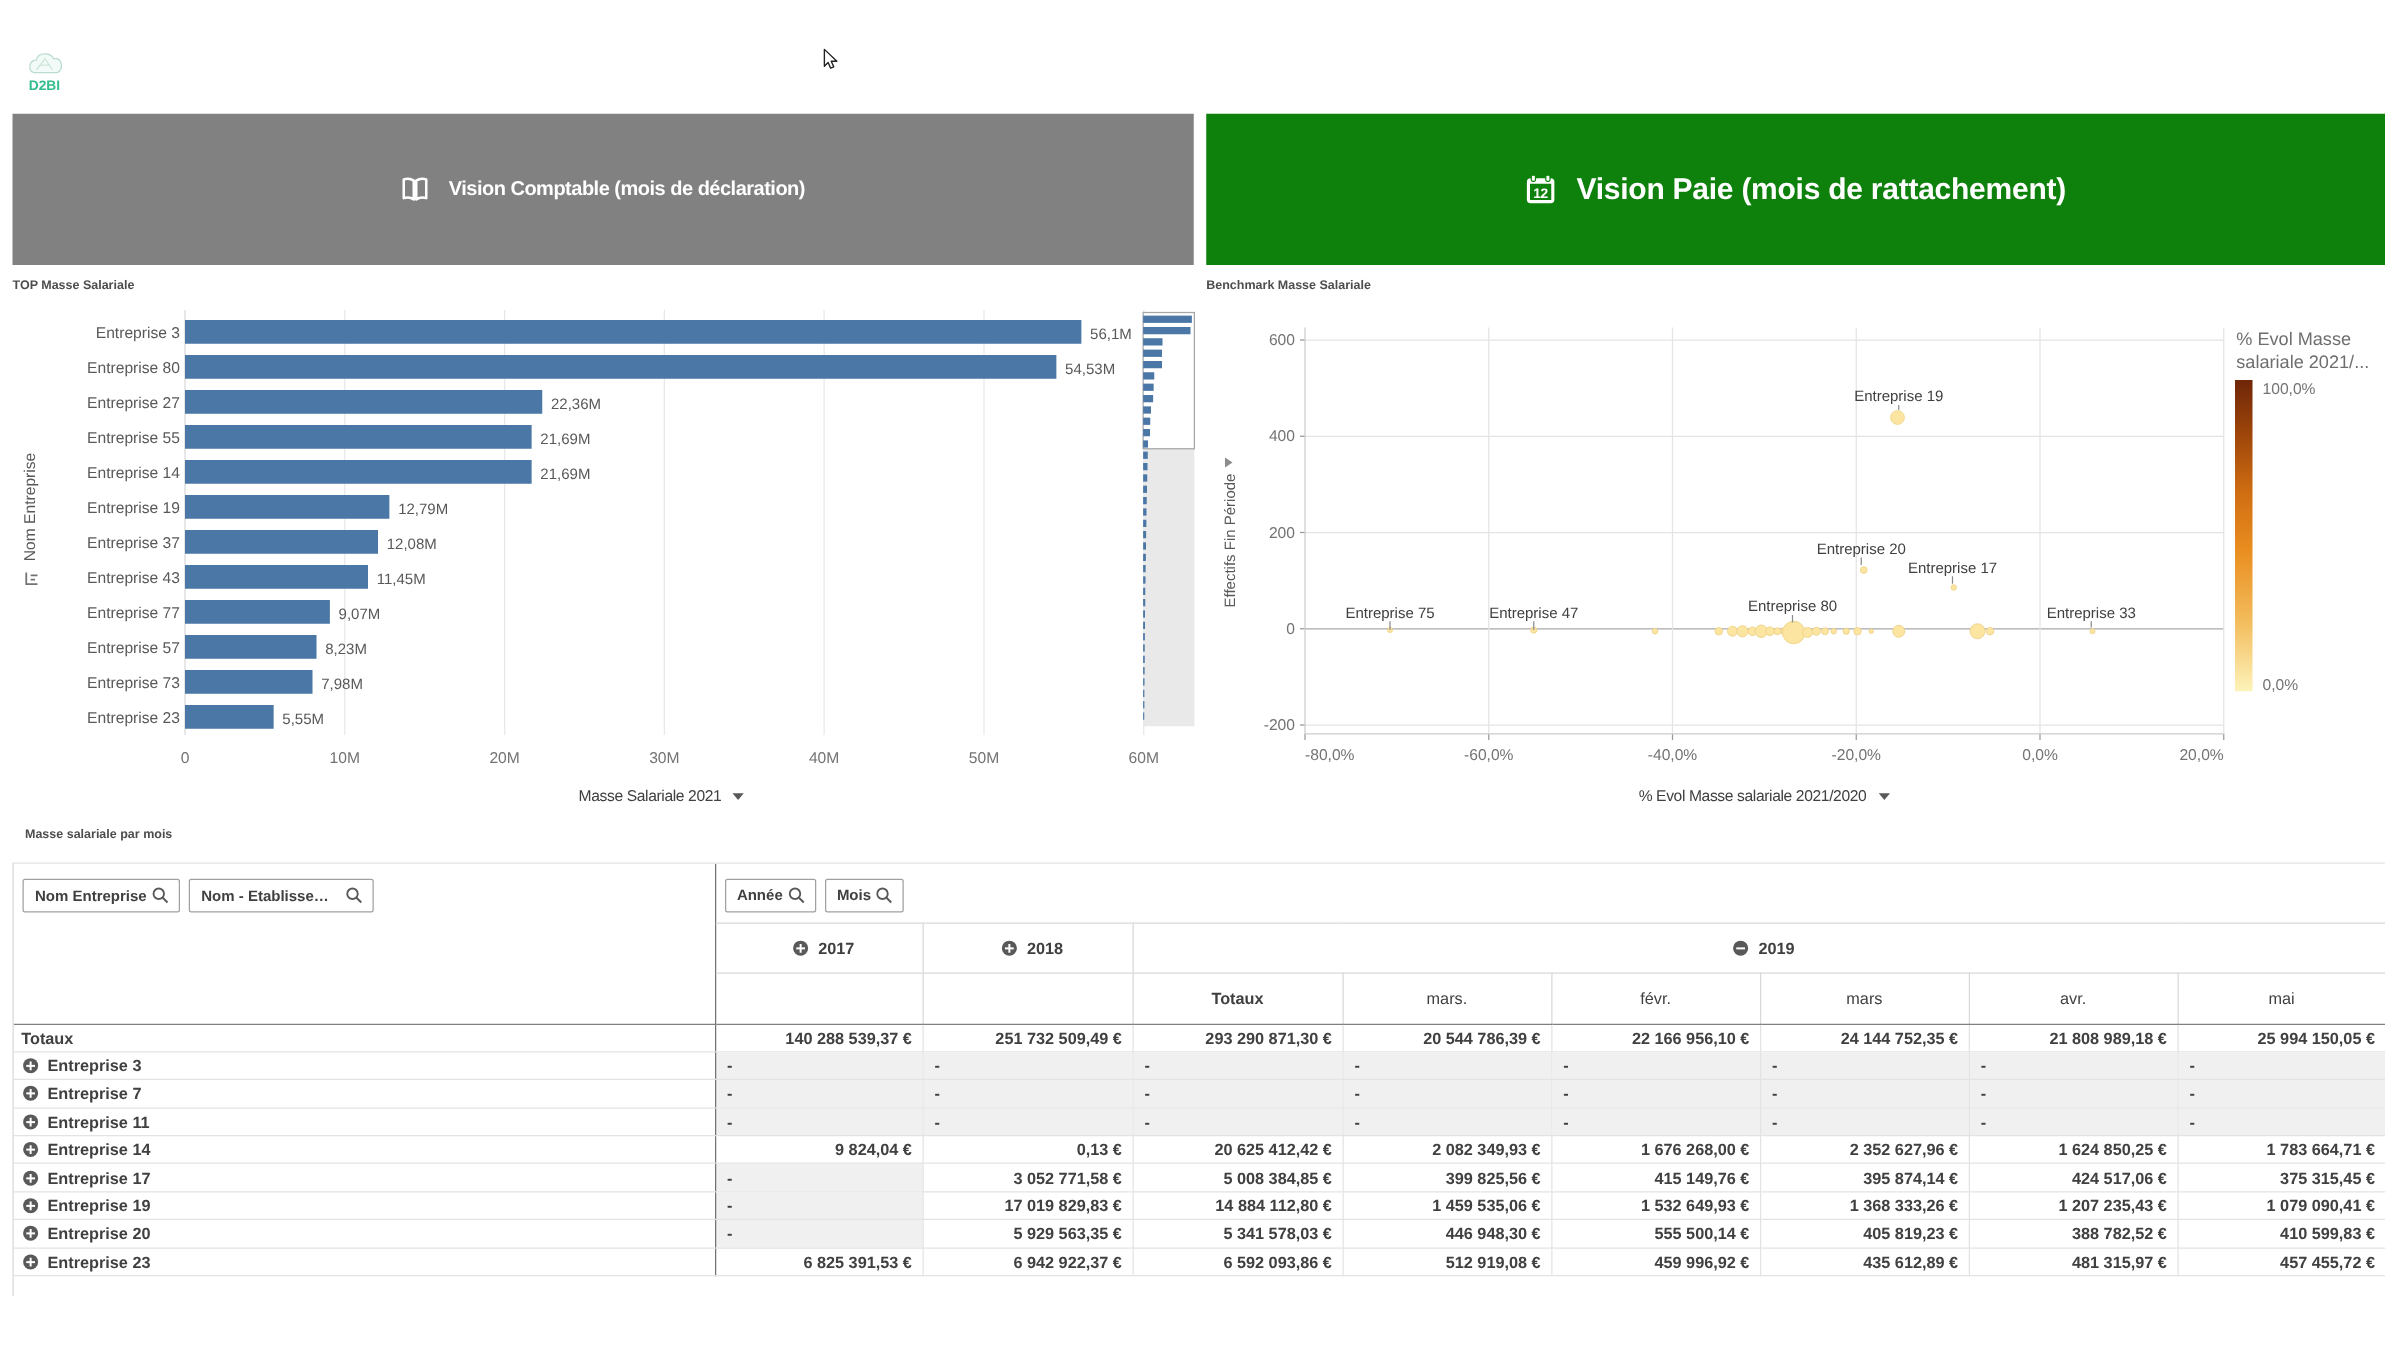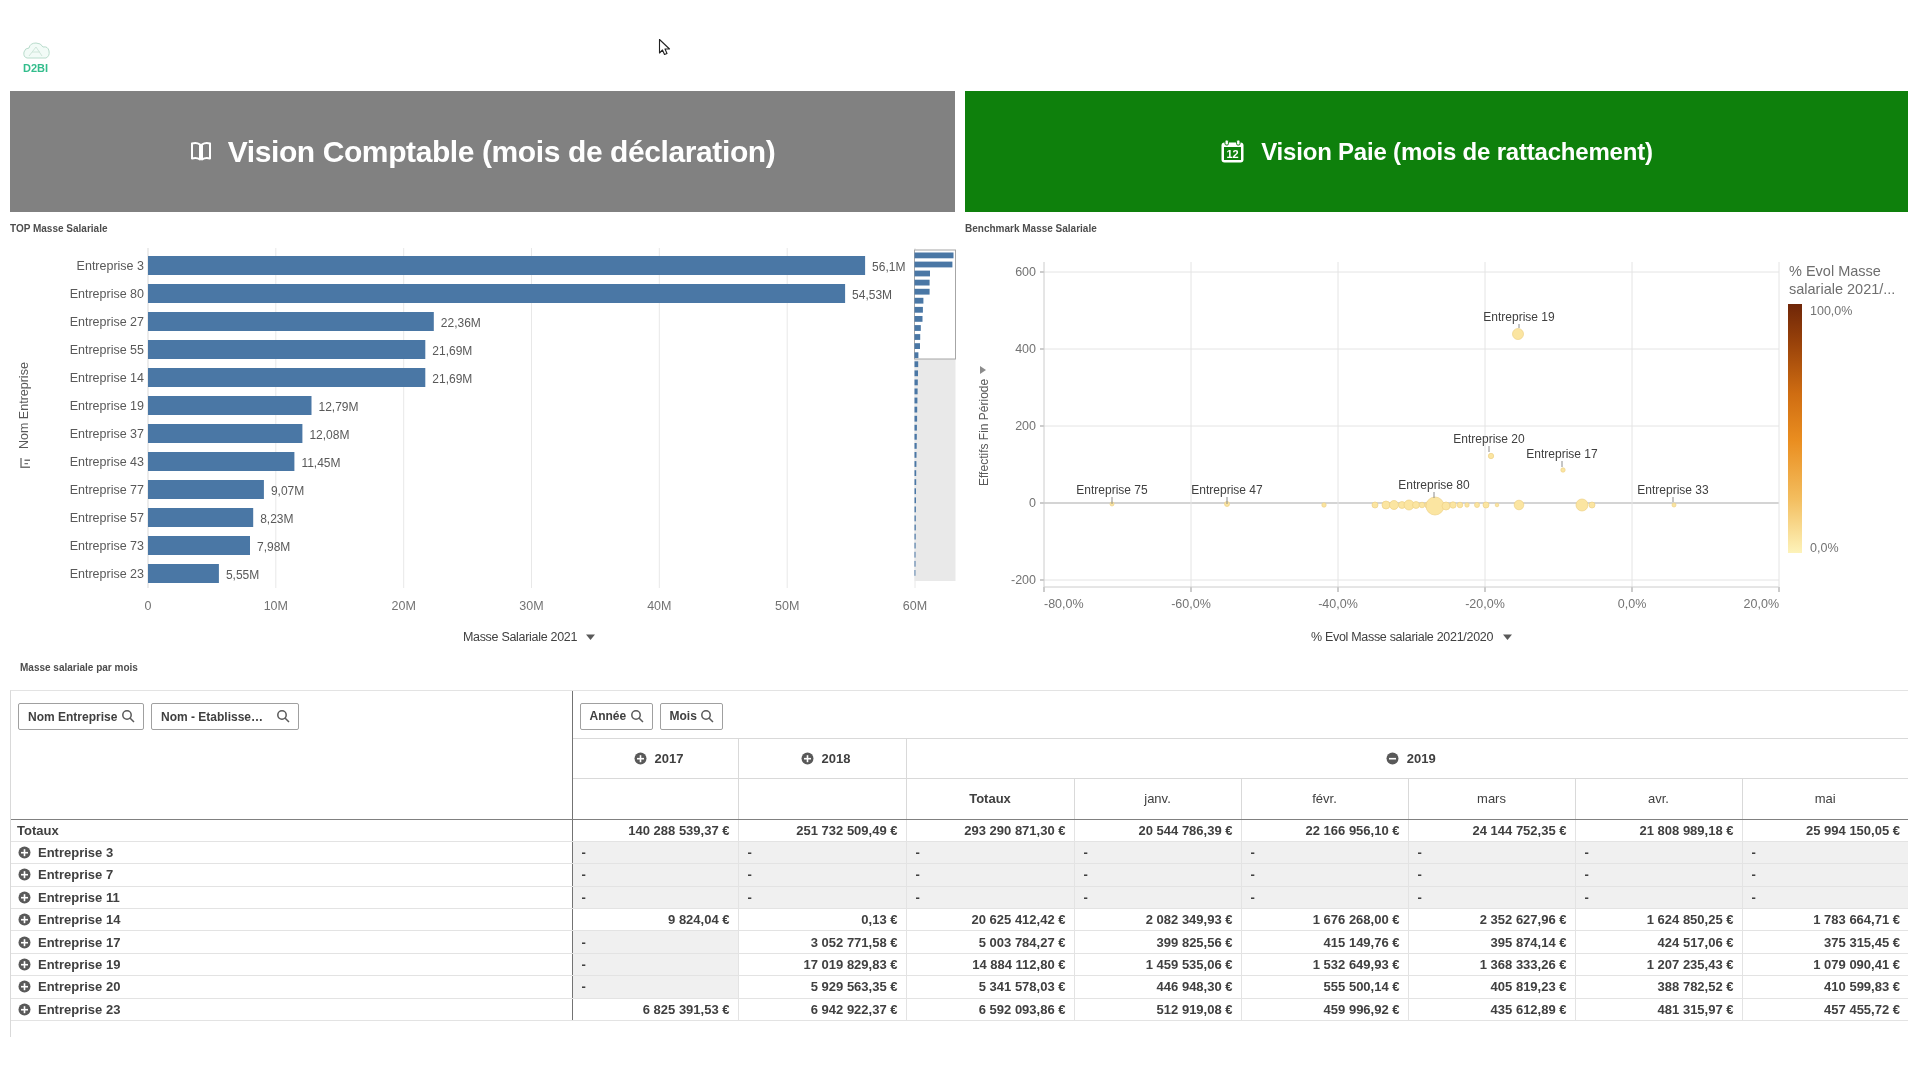--- a/index.html
+++ b/index.html
@@ -1,20 +1,20 @@
 <!DOCTYPE html>
 <html><head><meta charset="utf-8"><style>
 * { margin:0; padding:0; box-sizing:border-box; }
 html,body { width:1920px; height:1080px; background:#fff; overflow:hidden;
   font-family:"Liberation Sans", sans-serif; }
 #app { position:relative; width:1920px; height:1080px; }
 #charts { position:absolute; left:0; top:0; pointer-events:none; }
 .apptitle { position:absolute; left:71px; top:51px; font-size:22px; color:#a3a3a3; letter-spacing:-0.5px; }
 .btn { position:absolute; top:91px; height:121px; display:flex; align-items:center;
-  justify-content:center; color:#fff; font-weight:bold; font-size:30px; gap:16px; letter-spacing:-0.4px; }
+  justify-content:center; color:#fff; font-weight:bold; font-size:16px; gap:16px; letter-spacing:-0.4px; }
 #btngray { left:10px; width:945px; background:#818181; }
 #btngreen { left:965px; width:943px; background:#0e800c; font-size:24px; letter-spacing:-0.2px; }
 .paneltitle { position:absolute; font-size:10px; font-weight:bold; color:#4d4d4d; }
 #tablewrap { position:absolute; left:10px; top:690px; width:1898px; height:347px;
   overflow:hidden; border-left:1px solid #d9d9d9; border-top:1px solid #e3e3e3; }
 #pivot { border-collapse:collapse; table-layout:fixed; width:1897px; }
 #pivot td { vertical-align:middle; font-size:13px; color:#404040; overflow:hidden; white-space:nowrap; }
 .leftpanel { border-right:1px solid #737373; }
 .chiprow td { height:47px; vertical-align:top; padding-top:4px; line-height:0; }
 .chip { float:left; display:flex; align-items:center; justify-content:space-between; height:27px; line-height:normal;
@@ -120,21 +120,21 @@
             <td class="year" colspan="6"><svg class="pm" width="13" height="13" viewBox="0 0 13 13">
                 <circle cx="6.5" cy="6.5" r="6" fill="#595959"></circle>
                 <rect x="3" y="5.9" width="7" height="1.6" fill="#fff"></rect>
               </svg><span>2019</span></td>
           </tr>
 <tr class="monthrow">
             <td class="leftpanel"></td>
             <td class="m"></td>
             <td class="m"></td>
             <td class="m tot">Totaux</td>
-            <td class="m">janv.</td>
+            <td class="m">mars.</td>
             <td class="m">févr.</td>
             <td class="m">mars</td>
             <td class="m">avr.</td>
             <td class="m">mai</td>
           </tr>
 <tr class="body">
             <td class="leftpanel rl tot-label">Totaux</td>
             <td class="num">140 288 539,37 €</td>
             <td class="num">251 732 509,49 €</td>
             <td class="num">293 290 871,30 €</td>
@@ -205,21 +205,21 @@
             <td class="num">1 783 664,71 €</td>
           </tr>
 <tr class="body">
             <td class="leftpanel rl ent"><svg class="pm" width="13" height="13" viewBox="0 0 13 13">
                 <circle cx="6.5" cy="6.5" r="6" fill="#595959"></circle>
                 <rect x="3" y="5.9" width="7" height="1.6" fill="#fff"></rect>
                 <rect x="5.7" y="3.2" width="1.6" height="7" fill="#fff"></rect>
               </svg><span>Entreprise 17</span></td>
             <td class="num null">-</td>
             <td class="num">3 052 771,58 €</td>
-            <td class="num">5 003 784,27 €</td>
+            <td class="num">5 008 384,85 €</td>
             <td class="num">399 825,56 €</td>
             <td class="num">415 149,76 €</td>
             <td class="num">395 874,14 €</td>
             <td class="num">424 517,06 €</td>
             <td class="num">375 315,45 €</td>
           </tr>
 <tr class="body">
             <td class="leftpanel rl ent"><svg class="pm" width="13" height="13" viewBox="0 0 13 13">
                 <circle cx="6.5" cy="6.5" r="6" fill="#595959"></circle>
                 <rect x="3" y="5.9" width="7" height="1.6" fill="#fff"></rect>

